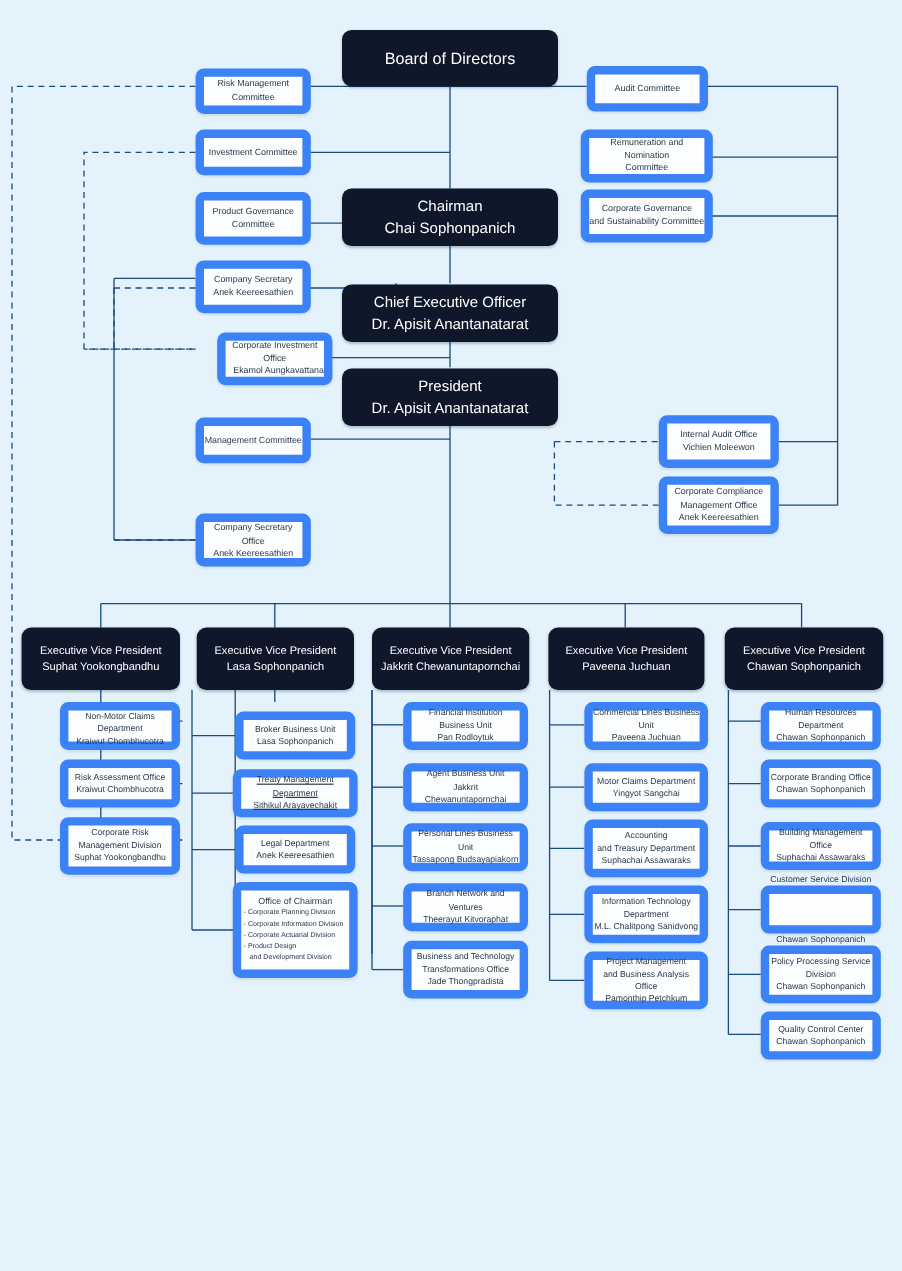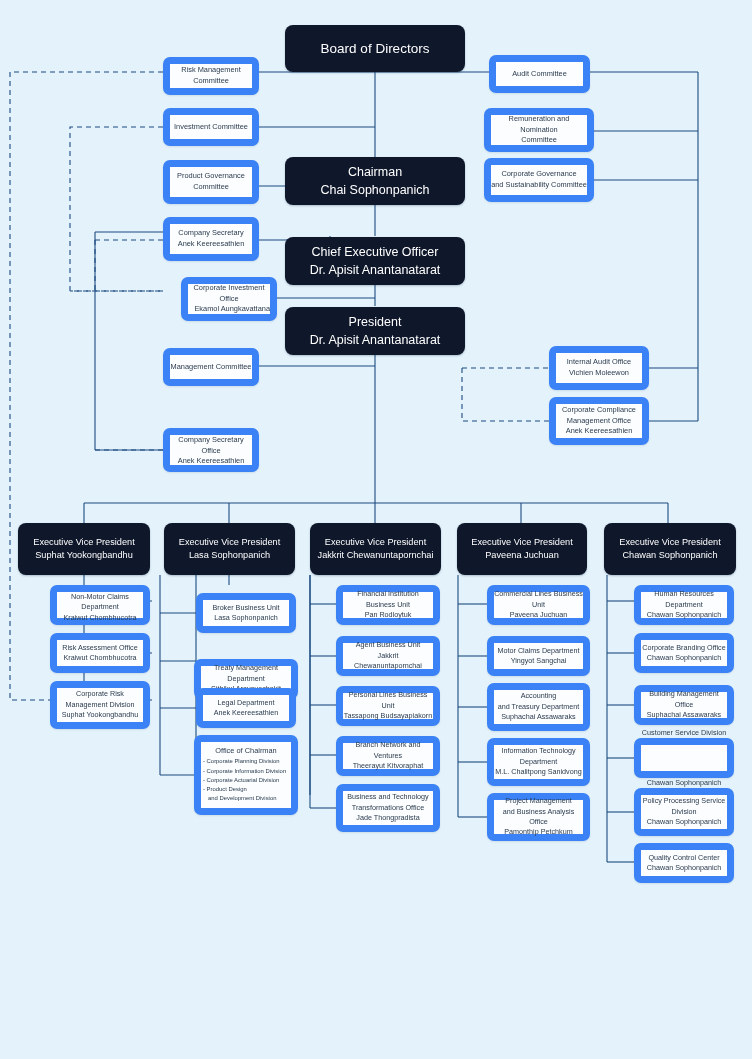--- a/index.html
+++ b/index.html
@@ -256,21 +256,21 @@
   <div class="node light t-dept" style="left:50px;top:681px;width:100px;height:48px;">
     <span class="ln">Corporate Risk</span>
     <span class="ln">Management Division</span>
     <span class="ln">Suphat Yookongbandhu</span>
   </div>
 
   <div class="node light t-dept" style="left:196px;top:593px;width:100px;height:40px;">
     <span class="ln">Broker Business Unit</span>
     <span class="ln">Lasa Sophonpanich</span>
   </div>
-  <div class="node light t-dept" style="left:194px;top:659px;width:104px;height:40px;">
+  <div class="node light t-dept" style="left:194px;top:641px;width:104px;height:40px;text-decoration:underline;">
     <span class="ln">Treaty Management Department</span>
     <span class="ln">Sithikul Arayavechakit</span>
   </div>
   <div class="node light t-dept" style="left:196px;top:688px;width:100px;height:40px;">
     <span class="ln">Legal Department</span>
     <span class="ln">Anek Keereesathien</span>
   </div>
   <div class="node light" style="left:194px;top:735px;width:104px;height:80px;">
     <div class="bullets">
       <span class="hd">Office of Chairman</span>

